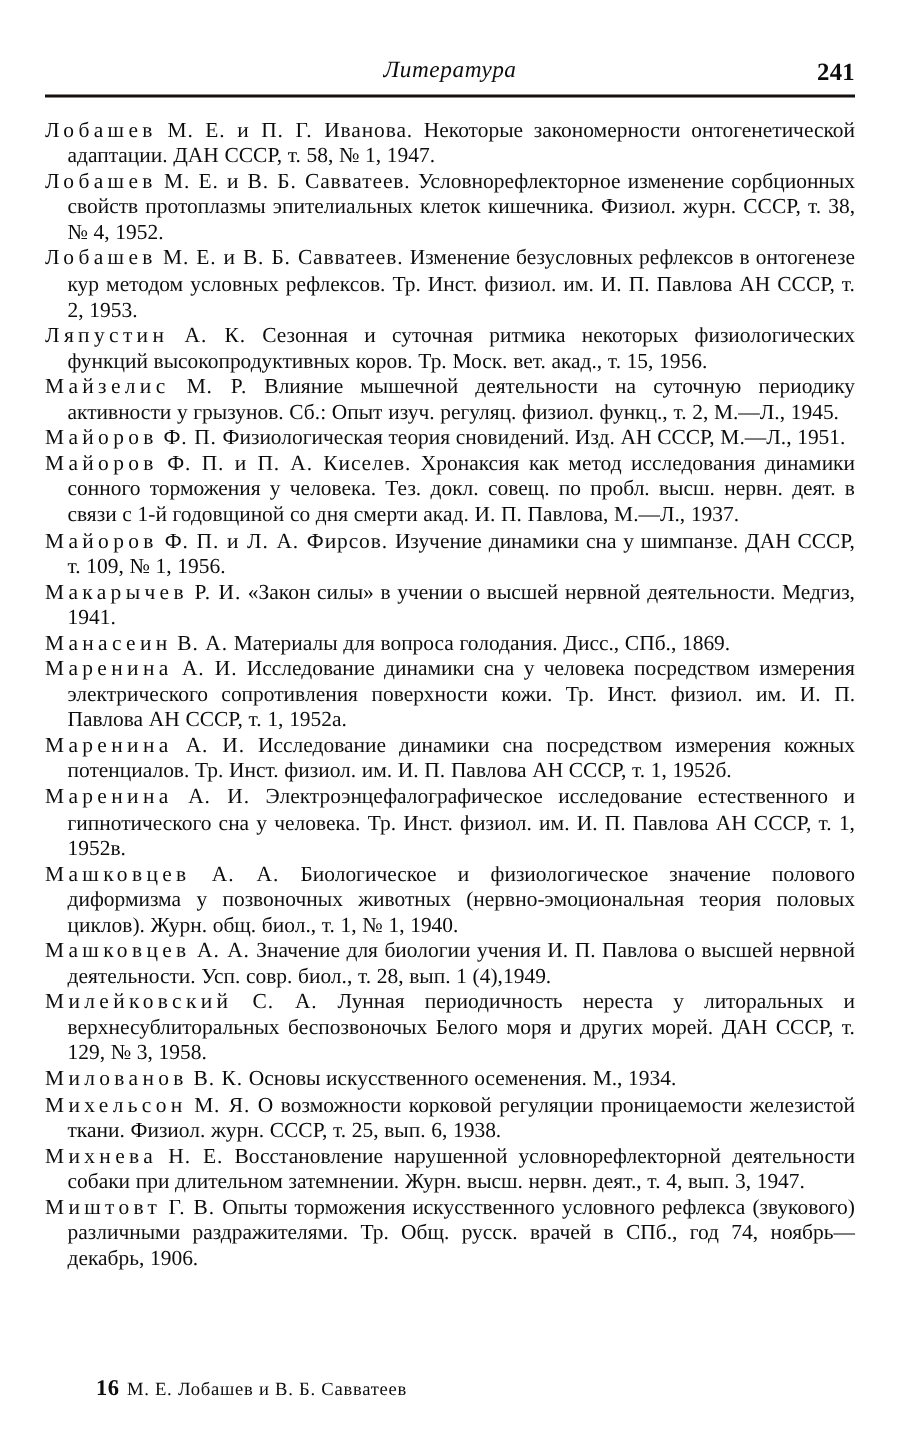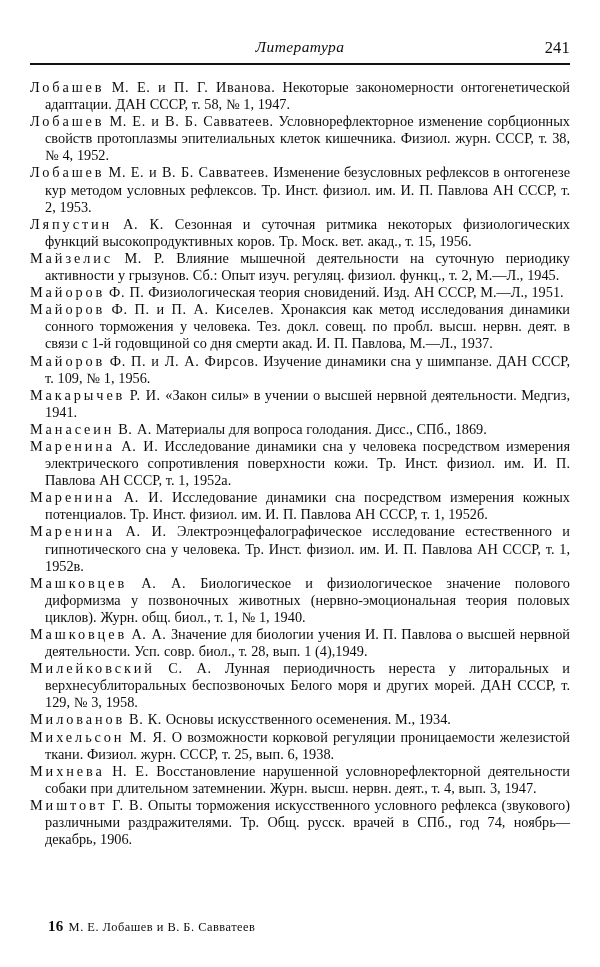--- a/index.html
+++ b/index.html
@@ -40,21 +40,21 @@
     text-align: center;
     font-style: italic;
     font-size: 15.5px;
     letter-spacing: 0.4px;
   }
   .runhead-page {
     position: absolute;
     right: 0;
     top: 0;
     font-size: 16.5px;
-    font-weight: normal;
+    font-weight: bold;
     letter-spacing: 0.2px;
     margin-left: 28px;
   }
   .rule {
     position: absolute;
     left: 30px;
     top: 63px;
     width: 540px;
     height: 2px;
     background: #15110f;
@@ -85,21 +85,21 @@
     letter-spacing: 2.9px;
   }
   
   .ini {
     letter-spacing: 0.6px;
   }
 
   
   .signature {
     position: absolute;
-    left: 48px;
+    left: 64px;
     top: 918px;
     font-size: 13px;
     white-space: nowrap;
   }
   .sig-num {
     font-weight: bold;
     font-size: 15px;
     letter-spacing: 0.3px;
   }
   .sig-name {

